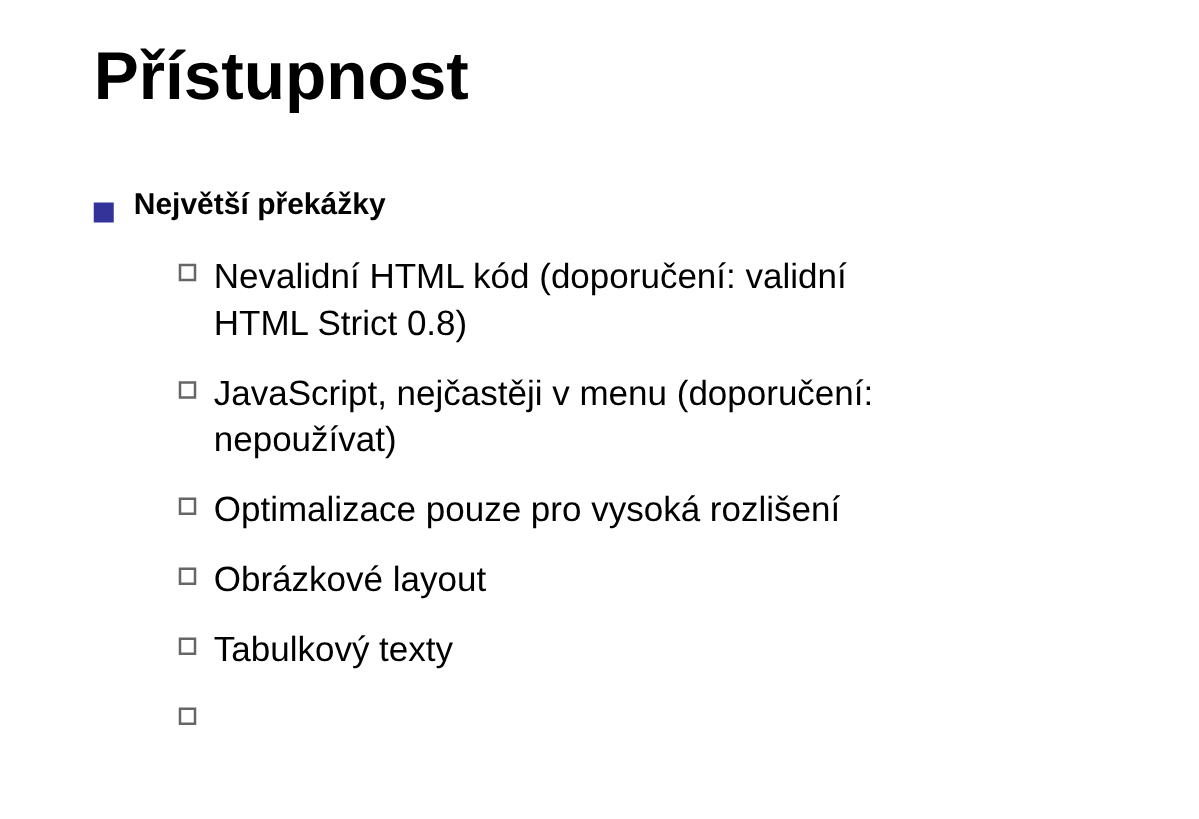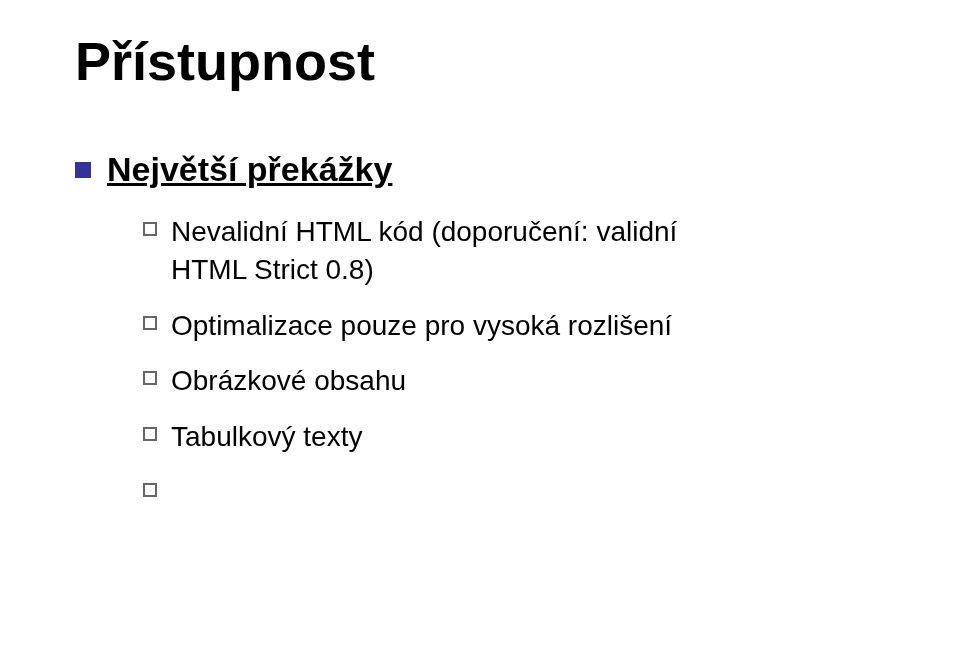--- a/index.html
+++ b/index.html
@@ -31,23 +31,22 @@
   }
   .level1 .bullet-sq {
     width: 16px;
     height: 16px;
     background: #333399;
     margin-top: 12px;
     margin-right: 16px;
     flex-shrink: 0;
   }
   .level1 .text {
-    font-size: 34px;
+    font-size: 24px;
     font-weight: bold;
-    text-decoration: underline;
   }
   .level2-group {
     margin-left: 68px;
   }
   .level2 {
     display: flex;
     align-items: flex-start;
     margin-bottom: 18px;
   }
   .level2 .bullet-out {
@@ -76,29 +75,33 @@
     <div class="text">Největší překážky</div>
   </div>
 
   <div class="level2-group">
 
     <div class="level2">
       <div class="bullet-out"></div>
       <div class="text">Nevalidní HTML kód (doporučení: validní HTML Strict 0.8)</div>
     </div>
 
+    <div class="level2">
+      <div class="bullet-out"></div>
+      <div class="text">JavaScript, nejčastěji v menu (doporučení: nepoužívat)</div>
+    </div>
 
     <div class="level2">
       <div class="bullet-out"></div>
       <div class="text">Optimalizace pouze pro vysoká rozlišení</div>
     </div>
 
     <div class="level2">
       <div class="bullet-out"></div>
-      <div class="text">Obrázkové obsahu</div>
+      <div class="text">Obrázkové layout</div>
     </div>
 
     <div class="level2">
       <div class="bullet-out"></div>
       <div class="text">Tabulkový texty</div>
     </div>
 
     <div class="level2">
       <div class="bullet-out"></div>
     </div>

